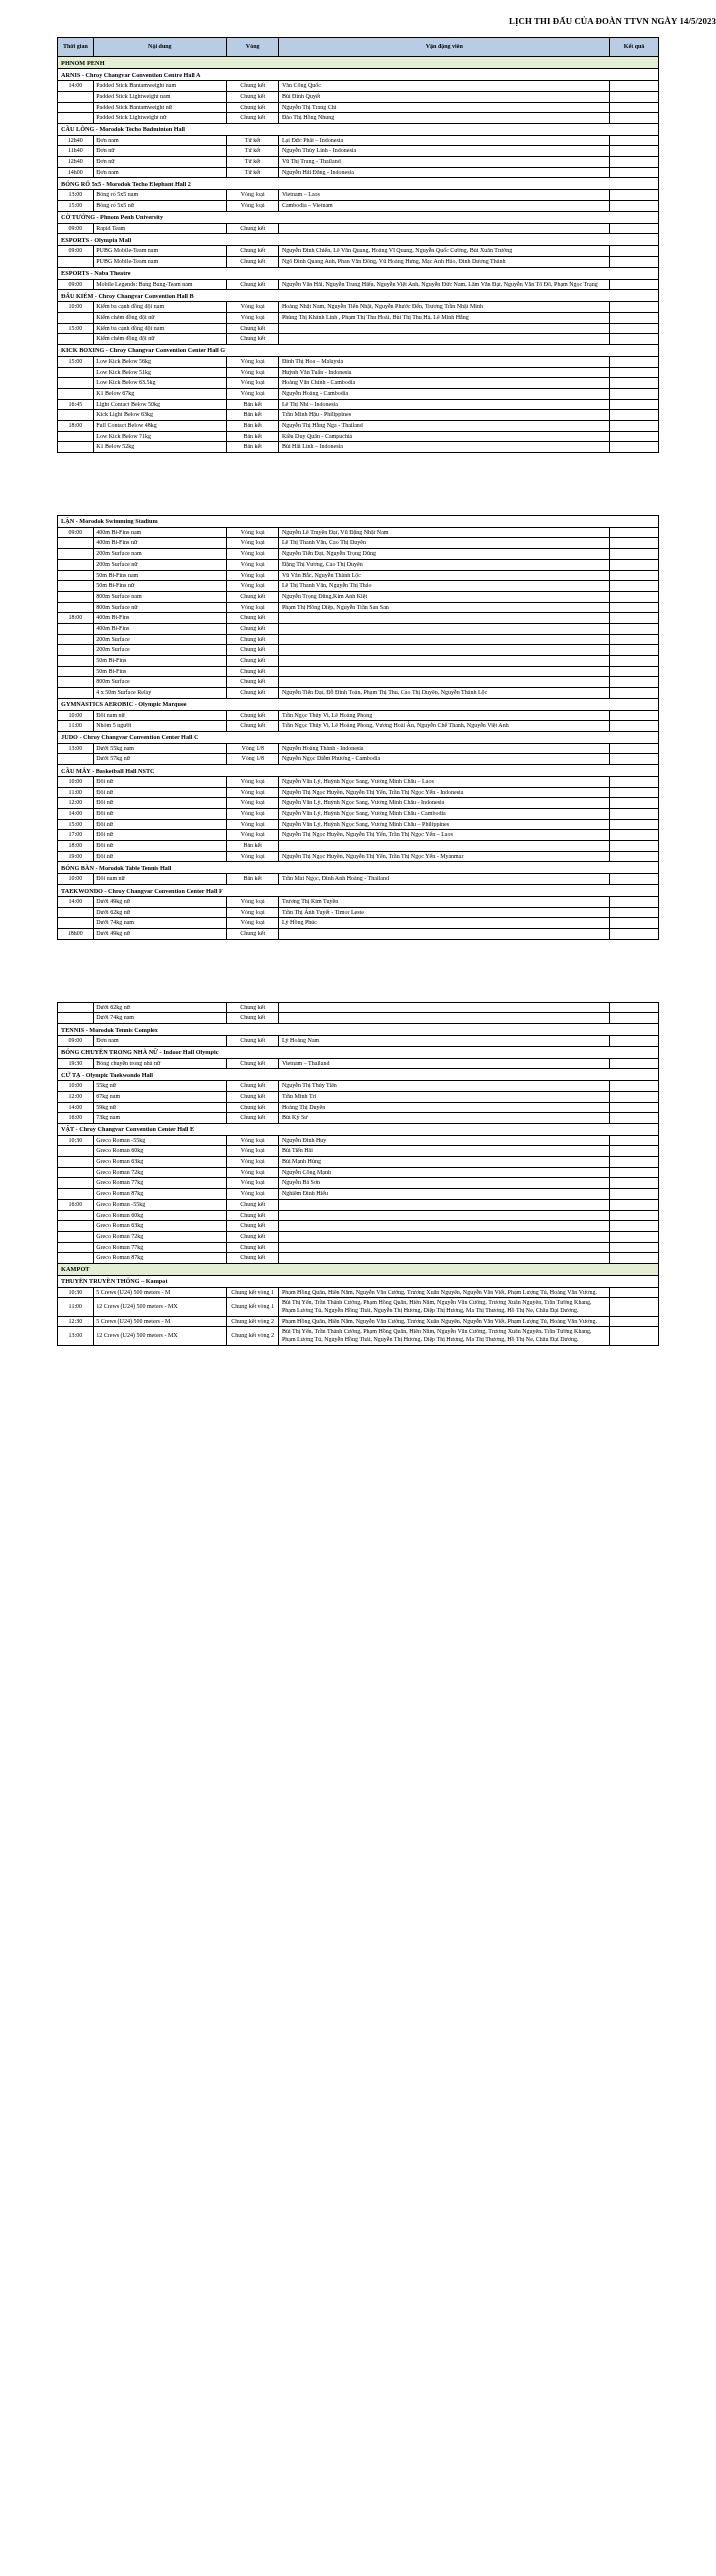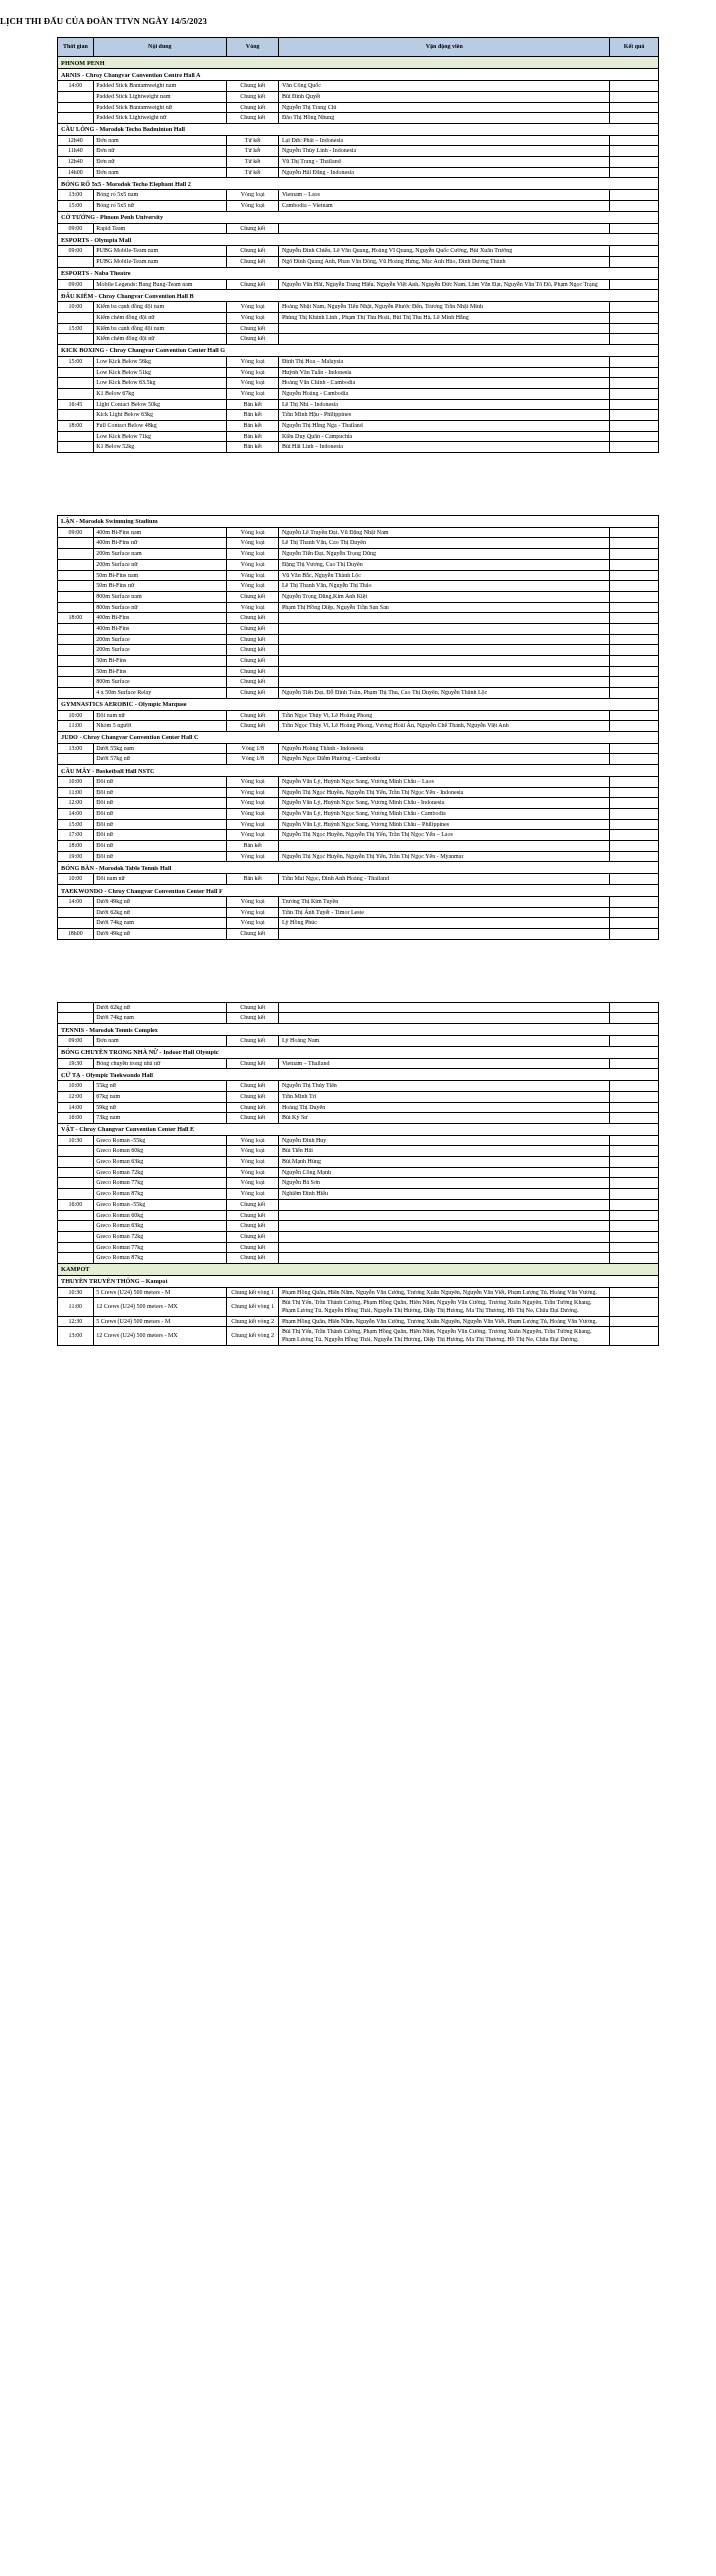--- a/index.html
+++ b/index.html
@@ -11,21 +11,21 @@
   body {
     width: 716px;
     font-family: "Liberation Serif", "DejaVu Serif", serif;
     color: #000000;
   }
   .page {
     width: 716px;
     position: relative;
   }
   .doc-title {
-    text-align: left;
+    text-align: right;
     font-weight: bold;
     font-size: 8.8px;
     letter-spacing: 0.1px;
     padding-top: 15.5px;
     padding-bottom: 11.3px;
     font-family: "Liberation Serif", "DejaVu Serif", serif;
   }
   table.sched {
     border-collapse: collapse;
     width: 602px;

